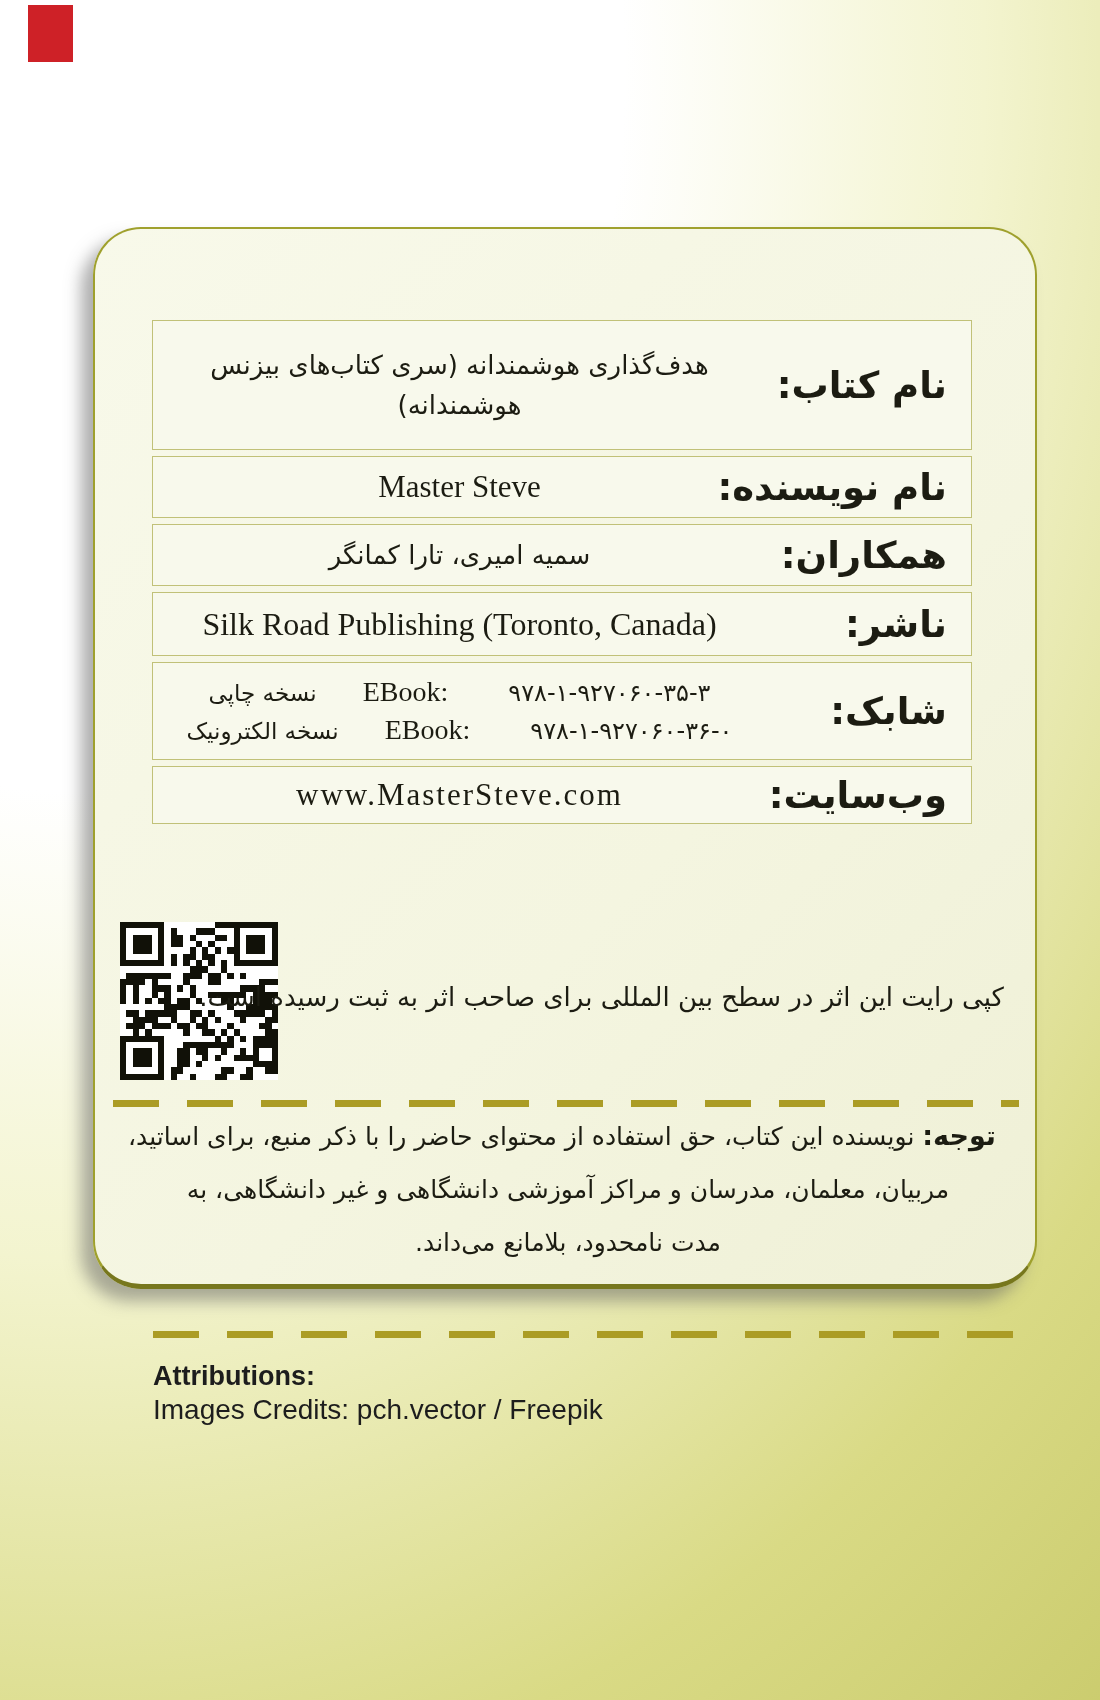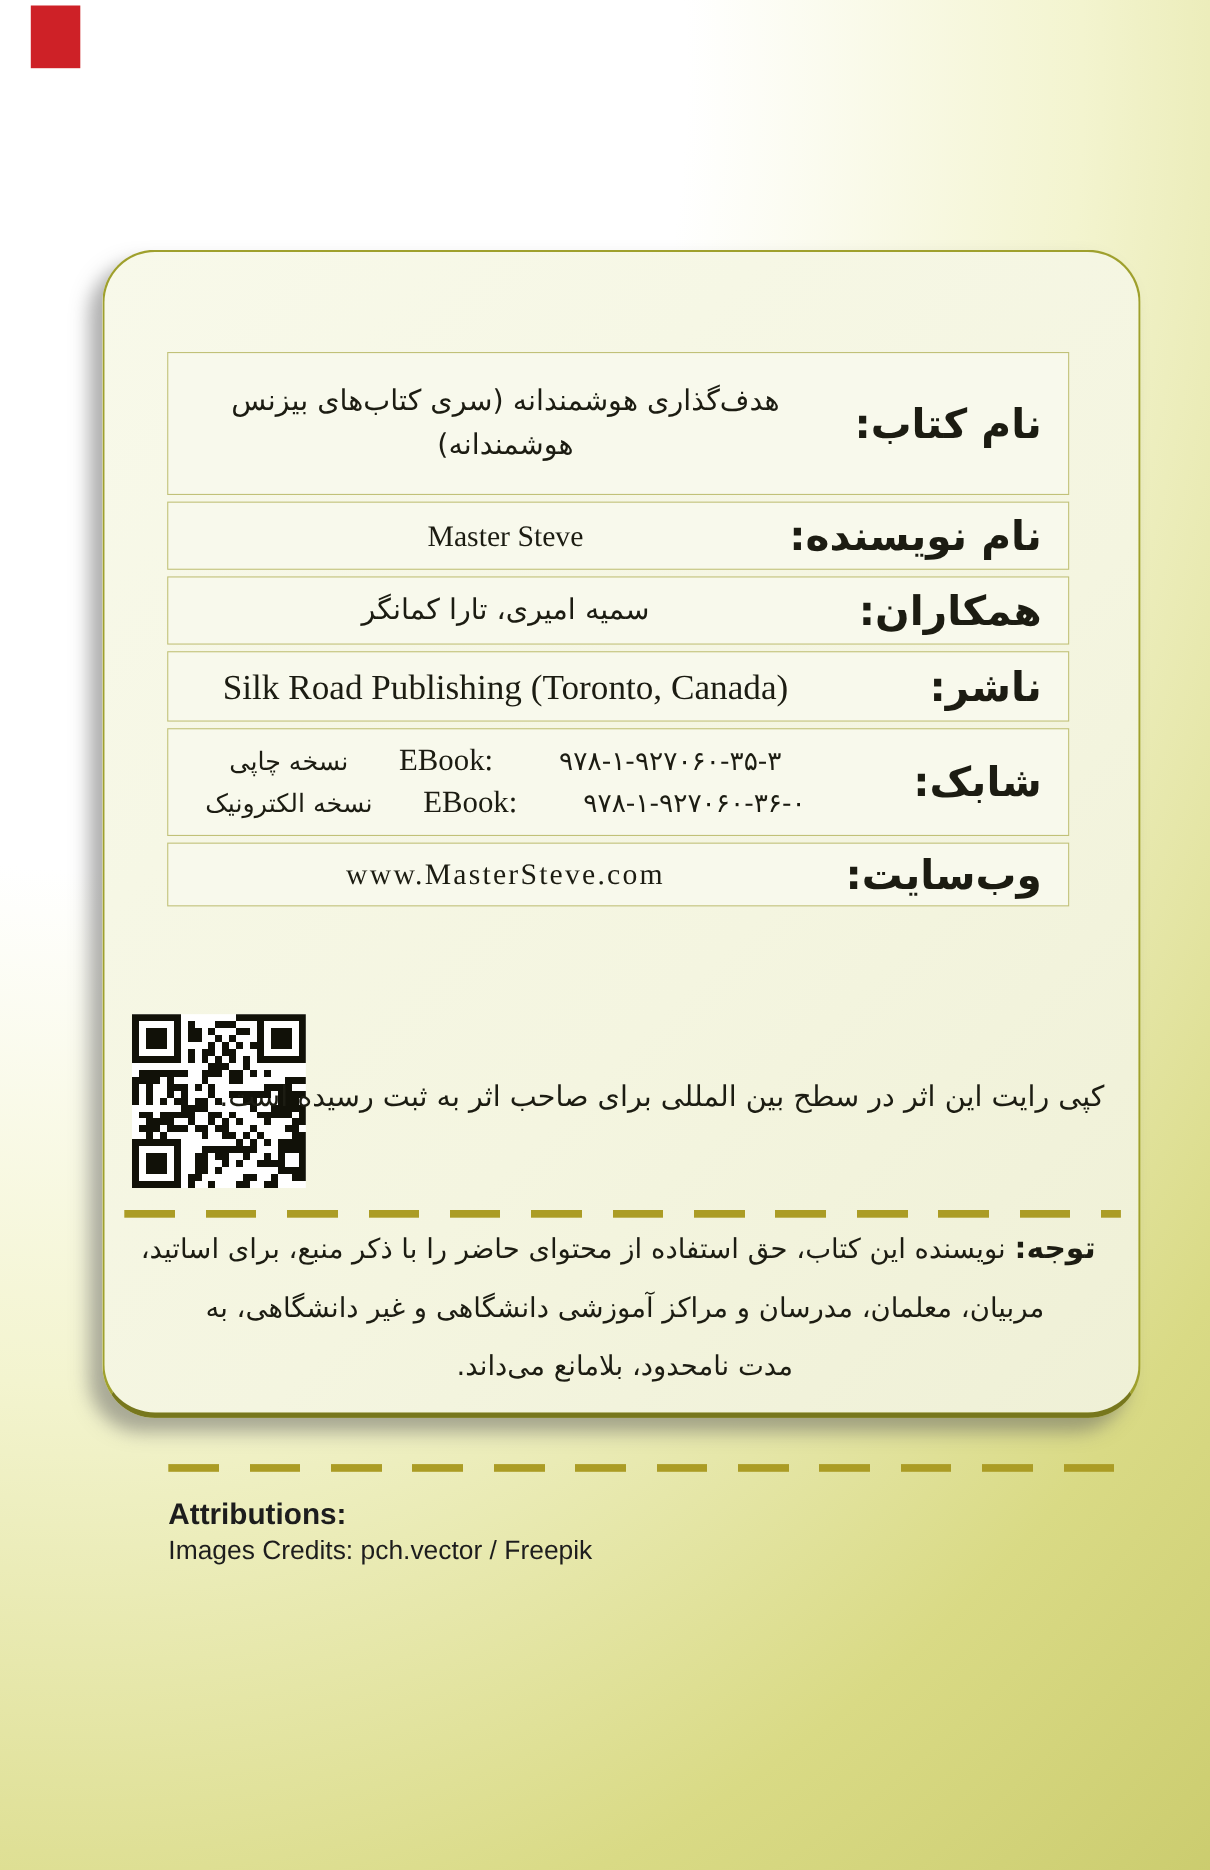--- a/index.html
+++ b/index.html
@@ -44,21 +44,21 @@
     width:205px;box-sizing:border-box;
     display:flex;align-items:center;justify-content:flex-end;
     padding-left:8px;padding-right:24px;
   }
   .cell-label span{
     direction:rtl;font-weight:bold;font-size:37px;white-space:nowrap;
   }
   .fa{direction:rtl;font-size:26px;line-height:1.55;}
   .latin-serif{
     font-family:"Liberation Serif","DejaVu Serif",serif;
-    font-size:27px;direction:ltr;
+    font-size:31px;direction:ltr;
   }
   .isbn-line{display:flex;justify-content:center;align-items:baseline;margin:3px 0;gap:46px;}
   .isbn-fa{direction:rtl;font-size:23px;white-space:nowrap;}
   .isbn-prefix{font-family:"Liberation Serif","DejaVu Serif",serif;font-size:28px;margin-right:14px;}
   .digits{direction:ltr;unicode-bidi:bidi-override;font-size:24px;letter-spacing:1px;white-space:nowrap;}
   
   .qr{position:absolute;left:25px;top:693px;width:158px;height:158px;background:#ffffff;}
   .qr svg{width:100%;height:100%;display:block;}
   
   .copyright{
@@ -81,21 +81,21 @@
     direction:rtl;text-align:center;font-size:25px;line-height:53px;
   }
   .note b{font-size:27px;}
   .note div{white-space:nowrap;}
   
   .attrib{
     position:absolute;left:153px;top:1360px;
     font-family:"Liberation Sans", sans-serif;color:#1d1d1d;
   }
   .attrib .t{font-weight:bold;font-size:27px;line-height:33px;}
-  .attrib .c{font-size:24px;line-height:33px;}
+  .attrib .c{font-size:28px;line-height:33px;}
 </style>
 </head>
 <body>
 
 <div class="page">
 
   <div class="corner-marker"></div>
 
   <div class="card">
 

